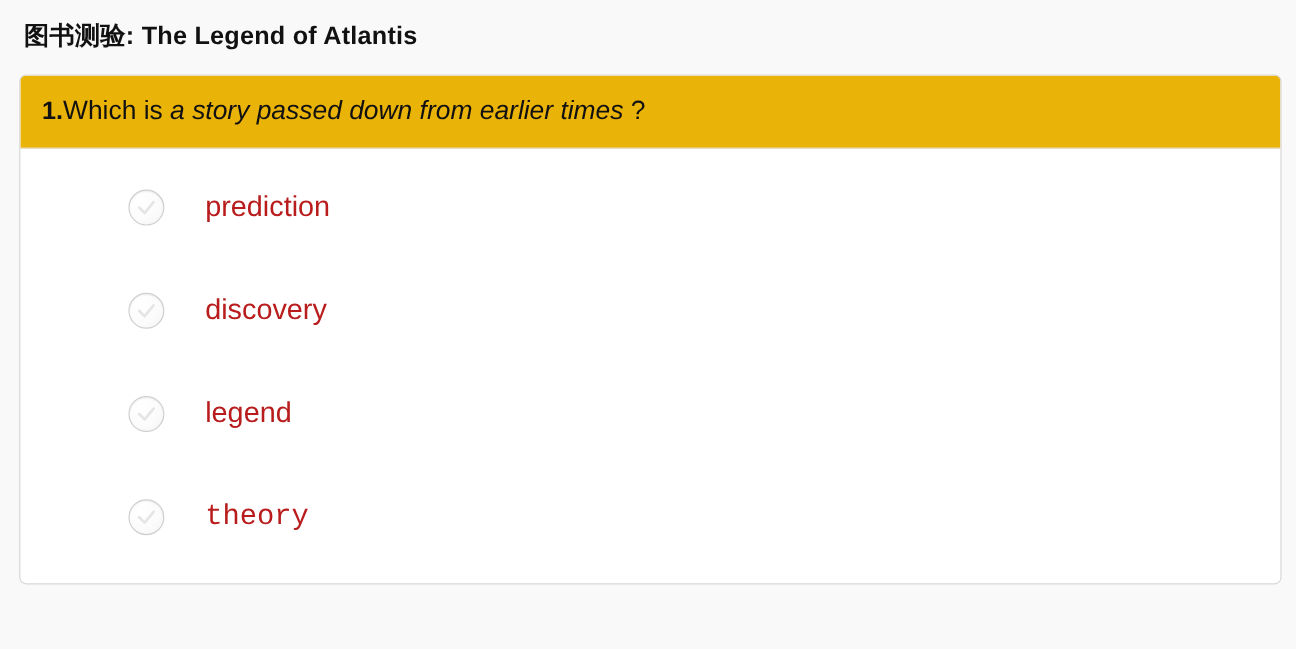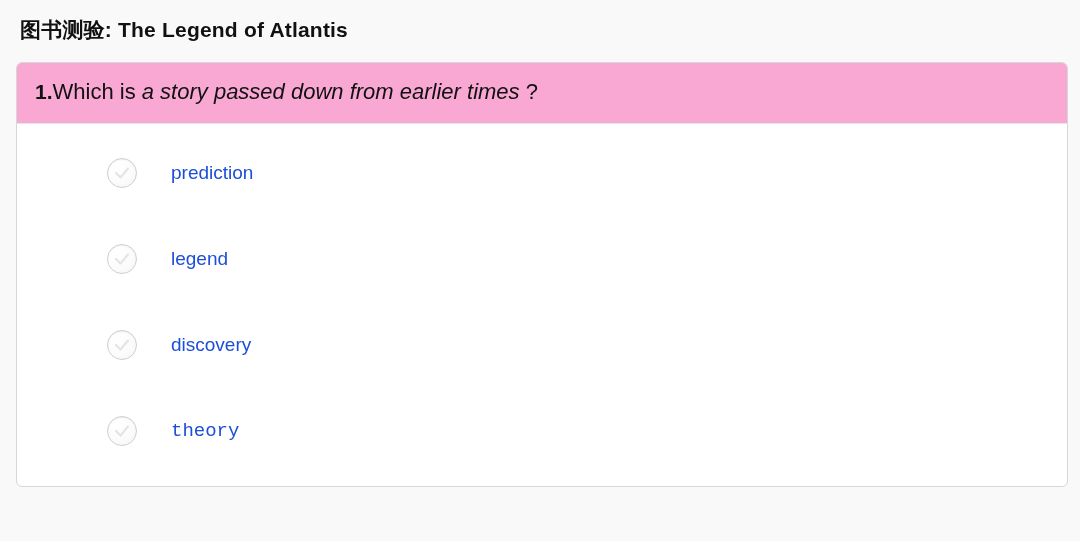--- a/index.html
+++ b/index.html
@@ -22,21 +22,21 @@
     color: #111;
   }
   .quiz-card {
     background: #ffffff;
     border: 1px solid #d7d7d7;
     border-radius: 6px;
     overflow: hidden;
     width: 100%;
   }
   .question-bar {
-    background: #f9a8d4;
+    background: #eab308;
     padding: 16px 18px 18px 18px;
     border-bottom: 1px solid #e5e5e5;
   }
   .q-number {
     font-weight: 700;
     font-size: 21px;
     display: inline;
     vertical-align: baseline;
     color: #111;
   }
@@ -73,22 +73,22 @@
     align-items: center;
     justify-content: center;
     flex-shrink: 0;
   }
   .radio-circle svg {
     width: 18px;
     height: 18px;
     display: block;
   }
   .opt-label {
-    font-size: 19px;
-    color: #1d4ed8;
+    font-size: 24px;
+    color: #b91c1c;
   }
 </style>
 </head>
 <body>
 
 <div class="page">
 
   <h1 class="page-title">
     <span>图书测验: </span><span>The Legend of Atlantis</span>
   </h1>
@@ -109,30 +109,30 @@
         </span>
         <span class="opt-label">prediction</span>
       </div>
 
       <div class="option-row">
         <span class="radio-circle">
           <svg viewBox="0 0 24 24" fill="none" stroke="#e5e5e5" stroke-width="3" stroke-linecap="round" stroke-linejoin="round">
             <polyline points="4 12 10 18 20 6"></polyline>
           </svg>
         </span>
-        <span class="opt-label">legend</span>
+        <span class="opt-label">discovery</span>
       </div>
 
       <div class="option-row">
         <span class="radio-circle">
           <svg viewBox="0 0 24 24" fill="none" stroke="#e5e5e5" stroke-width="3" stroke-linecap="round" stroke-linejoin="round">
             <polyline points="4 12 10 18 20 6"></polyline>
           </svg>
         </span>
-        <span class="opt-label">discovery</span>
+        <span class="opt-label">legend</span>
       </div>
 
       <div class="option-row">
         <span class="radio-circle">
           <svg viewBox="0 0 24 24" fill="none" stroke="#e5e5e5" stroke-width="3" stroke-linecap="round" stroke-linejoin="round">
             <polyline points="4 12 10 18 20 6"></polyline>
           </svg>
         </span>
         <span class="opt-label">theory</span>
       </div>

